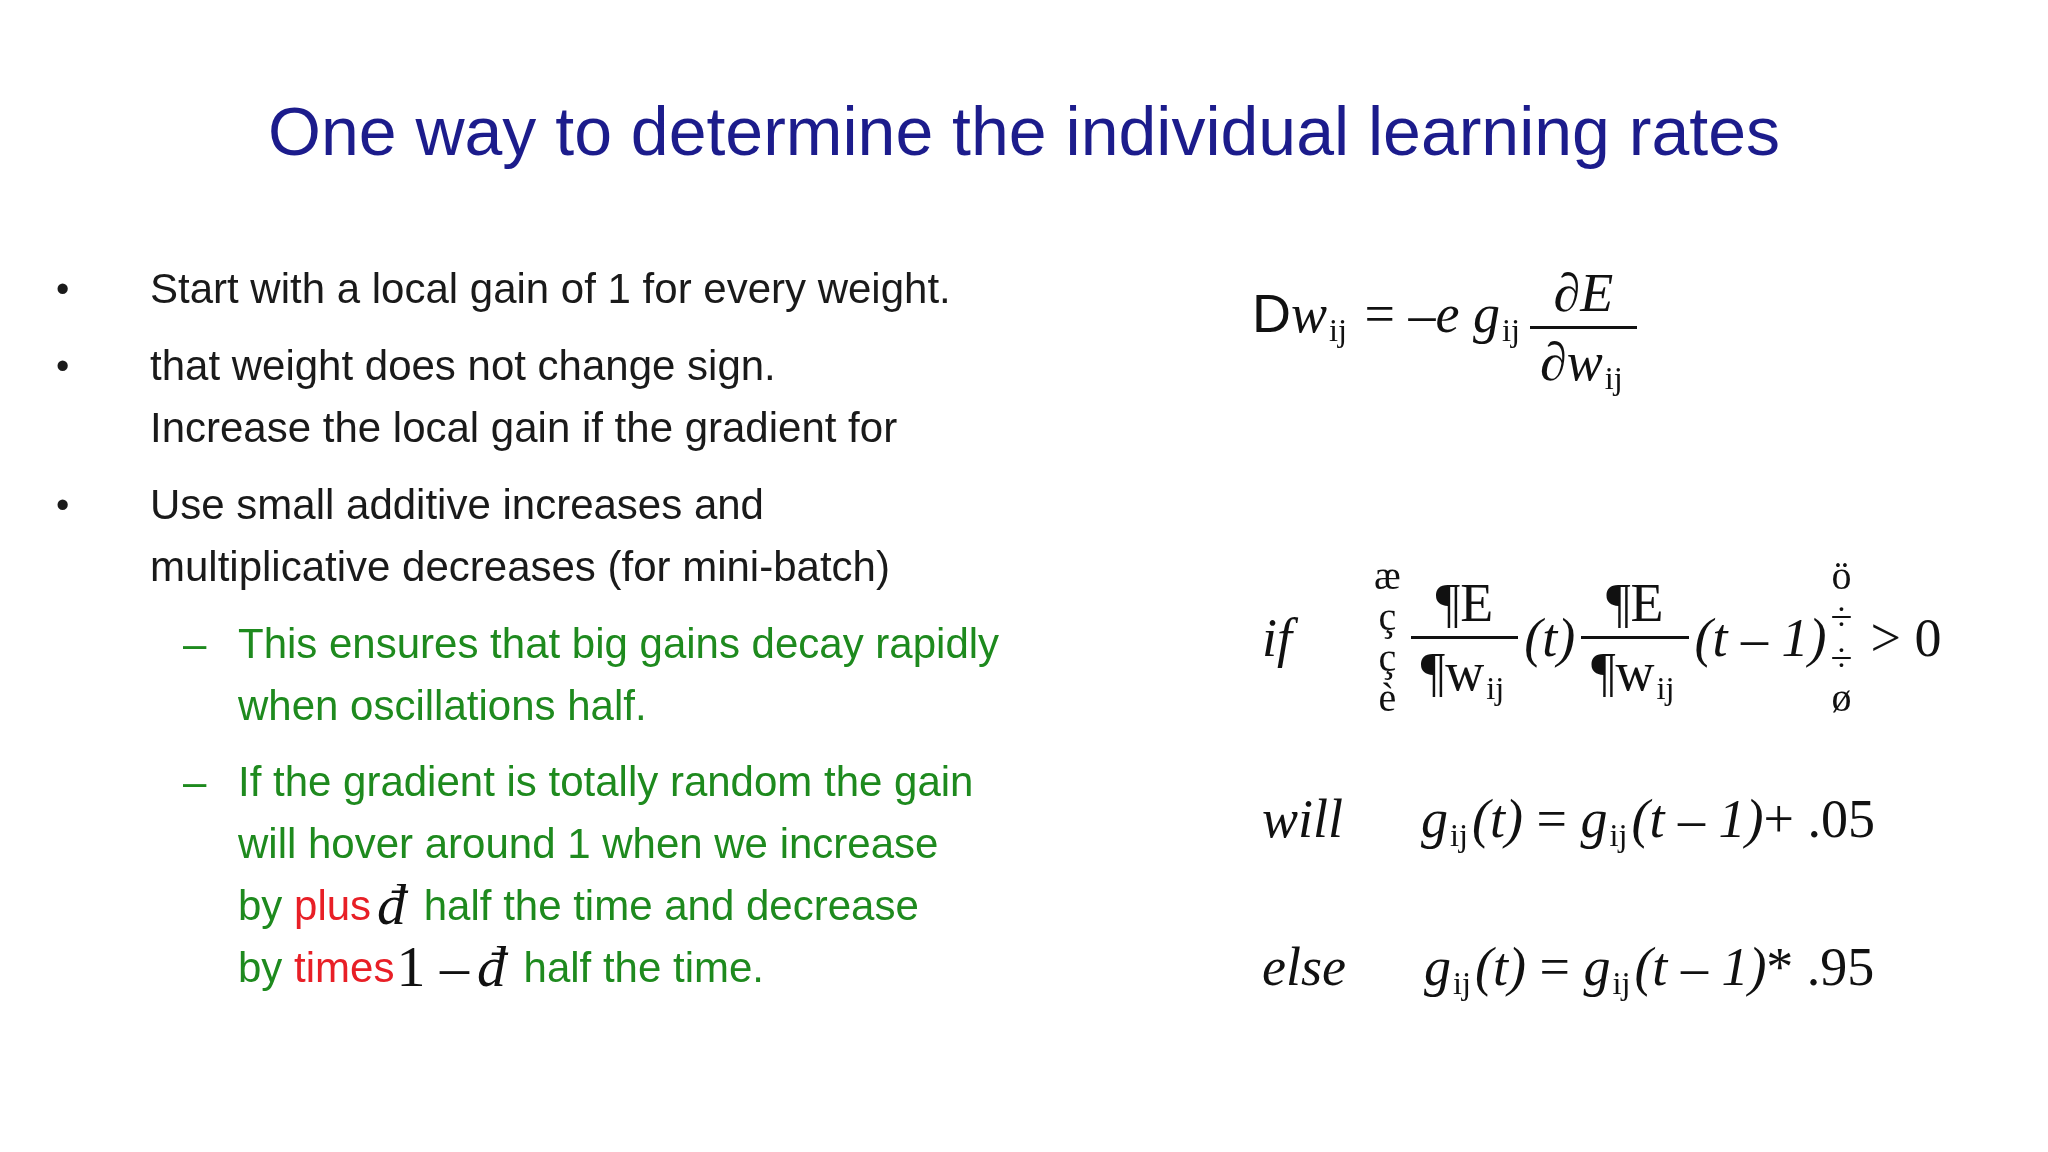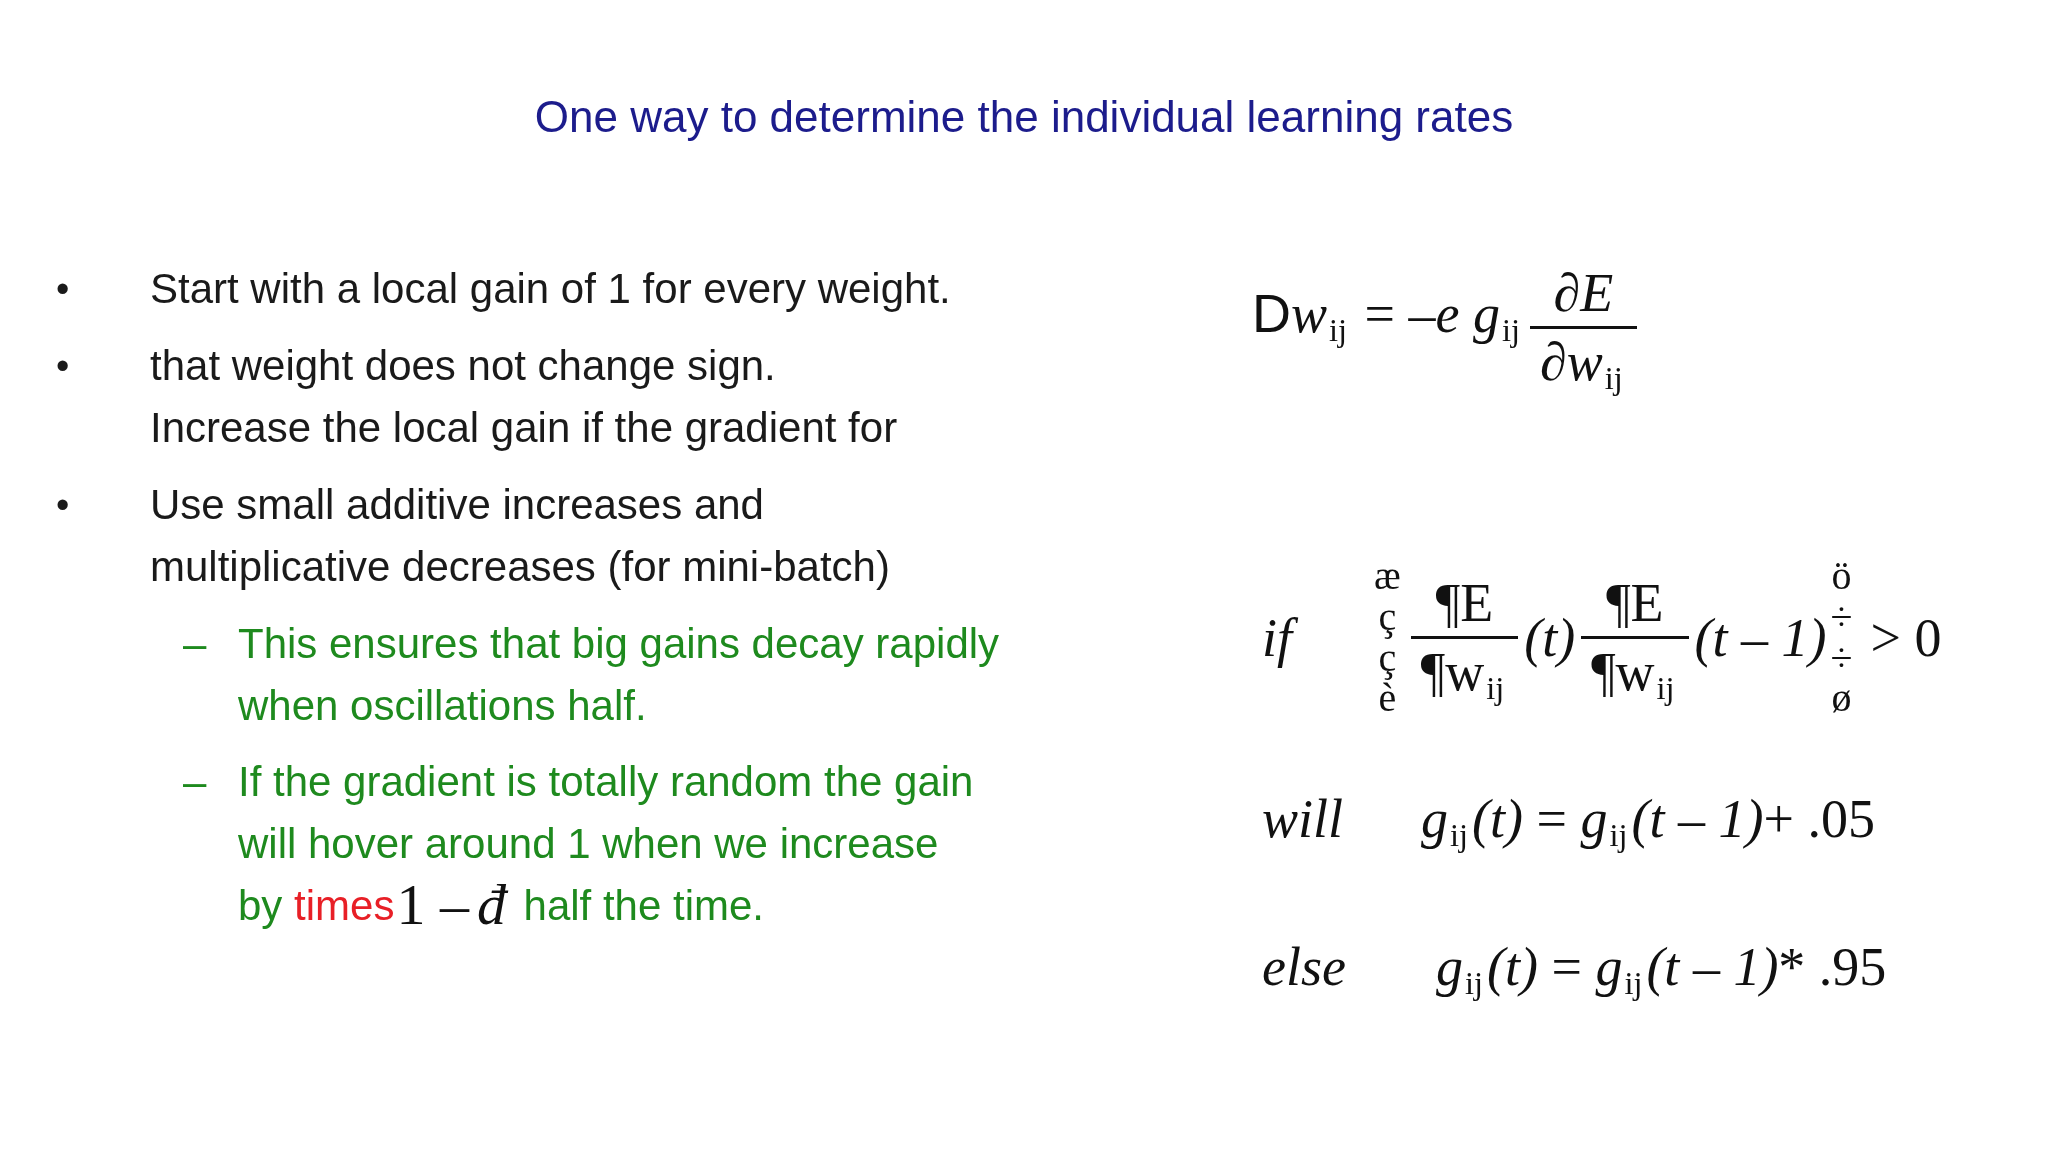--- a/index.html
+++ b/index.html
@@ -7,21 +7,21 @@
     position:relative;
     width:2048px;height:1152px;
     background:#ffffff;
     overflow:hidden;
     font-family:"Liberation Sans", sans-serif;
   }
   
   .title{
     position:absolute;top:92px;left:0;width:100%;
     text-align:center;
-    font-size:44px;font-weight:400;
+    font-size:68px;font-weight:400;
     color:#1c1c8c;
     letter-spacing:0px;
   }
   
   .content{
     position:absolute;left:56px;top:258px;width:960px;
     color:#1a1a1a;
     font-size:42px;line-height:62px;
   }
   .bullet{display:flex;margin-bottom:15px;}
@@ -111,20 +111,21 @@
         <div>This ensures that big gains decay rapidly</div>
         <div>when oscillations half.</div>
       </div>
     </div>
 
     <div class="sub-bullet">
       <span class="marker">–</span>
       <div>
         <div>If the gradient is totally random the gain</div>
         <div>will hover around 1 when we increase</div>
+        <div><span>by </span><span class="red">plus</span><span class="mathd">đ</span><span> half the time and decrease</span></div>
         <div><span>by </span><span class="red">times</span><span class="mathn">1 –</span><span class="mathd">đ</span><span> half the time.</span></div>
       </div>
     </div>
 
   </div>
 
   <div class="formula" style="left:1252px;top:262px;">
     <span class="raise"><span class="sans">D</span><span class="it">w</span><span class="sub">ij</span>&nbsp;<span class="up">=</span>&nbsp;<span class="up">–</span><span class="it">e</span>&nbsp;<span class="it">g</span><span class="sub">ij</span></span>
     <span class="frac">
       <span class="num it">∂E</span>
@@ -161,18 +162,18 @@
     </span>
     <span class="gap-sm"></span>
     <span class="up">&gt; 0</span>
   </div>
 
   <div class="formula" style="left:1262px;top:788px;">
     <span class="it kw">will</span>
     <span><span class="it">g</span><span class="sub">ij</span><span class="it">(t)</span>&nbsp;<span class="up">=</span>&nbsp;<span class="it">g</span><span class="sub">ij</span><span class="it">(t – 1)</span><span class="up">+ .05</span></span>
   </div>
 
-  <div class="formula" style="left:1262px;top:936px;gap:12px;">
+  <div class="formula" style="left:1262px;top:936px;">
     <span class="it kw">else</span>
     <span><span class="it">g</span><span class="sub">ij</span><span class="it">(t)</span>&nbsp;<span class="up">=</span>&nbsp;<span class="it">g</span><span class="sub">ij</span><span class="it">(t – 1)</span><span class="up">* .95</span></span>
   </div>
 
 </div>
 
 </body></html>

